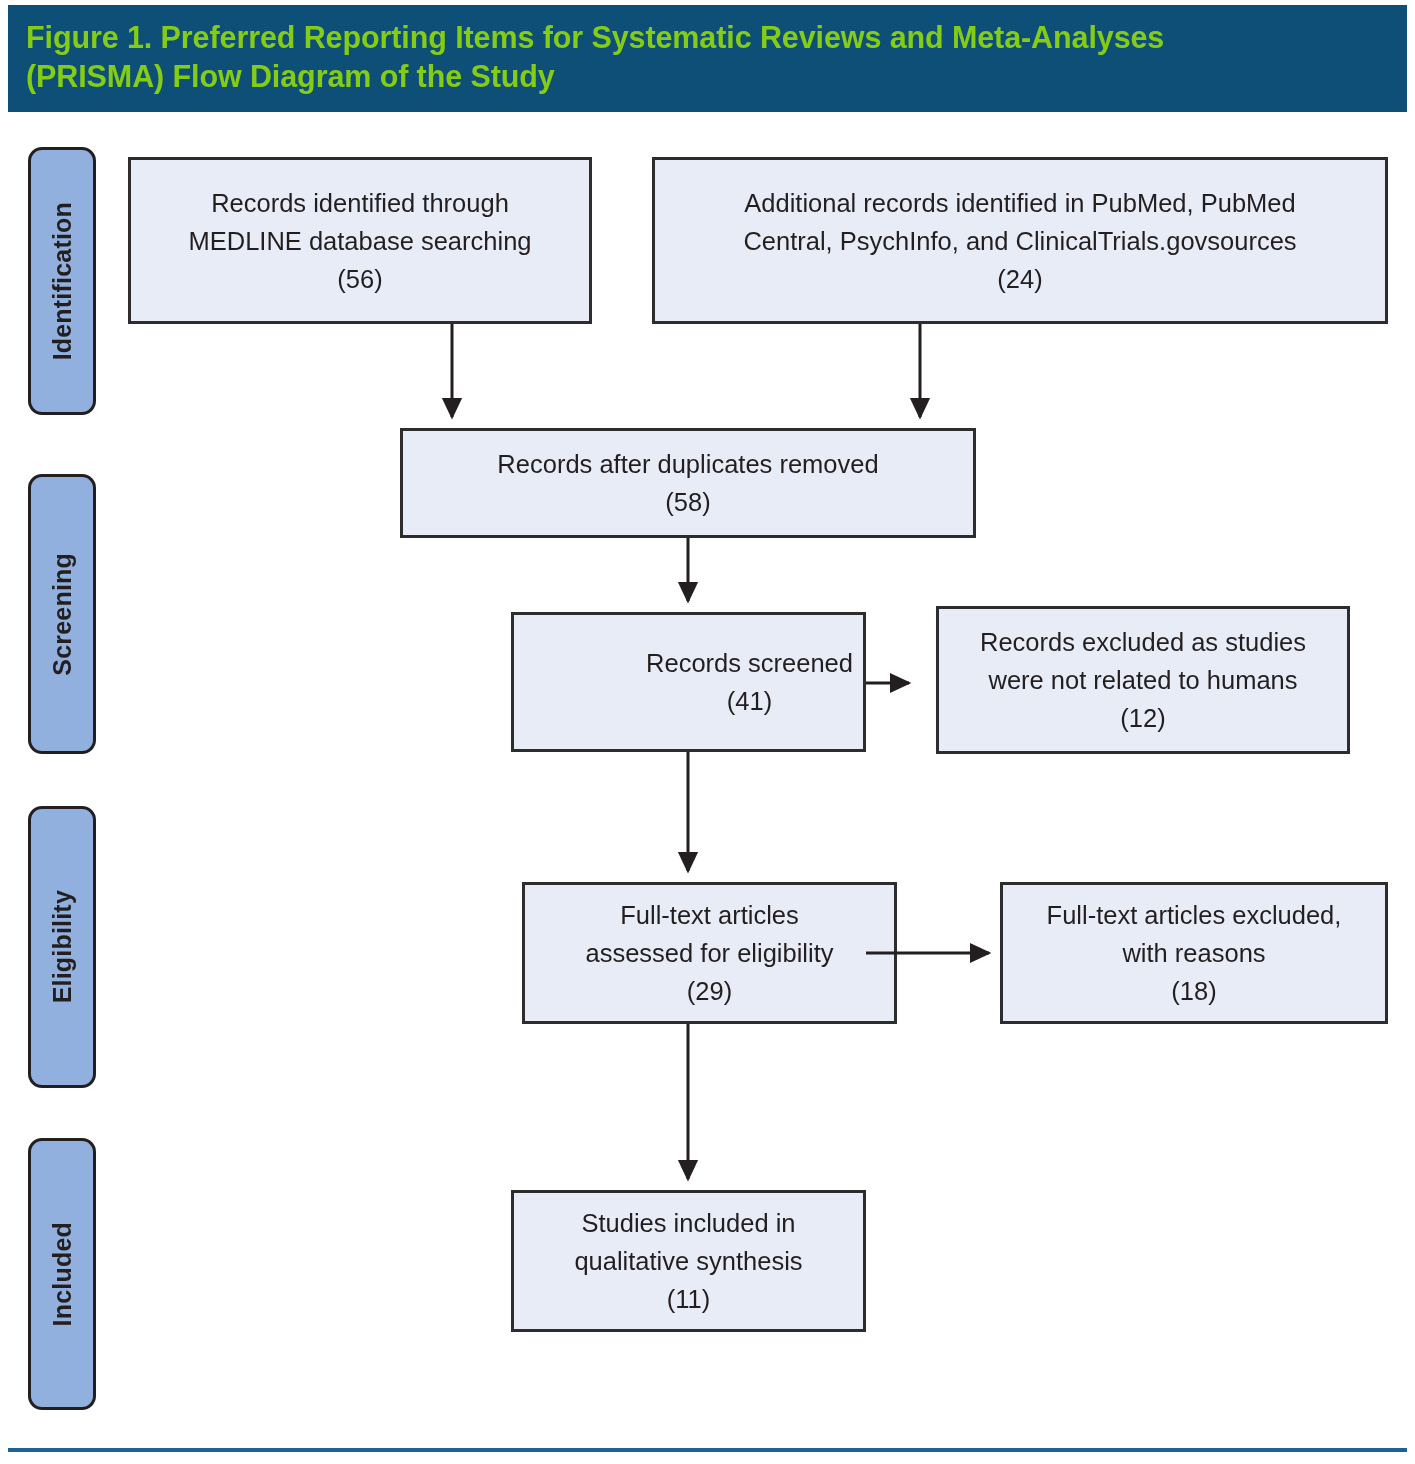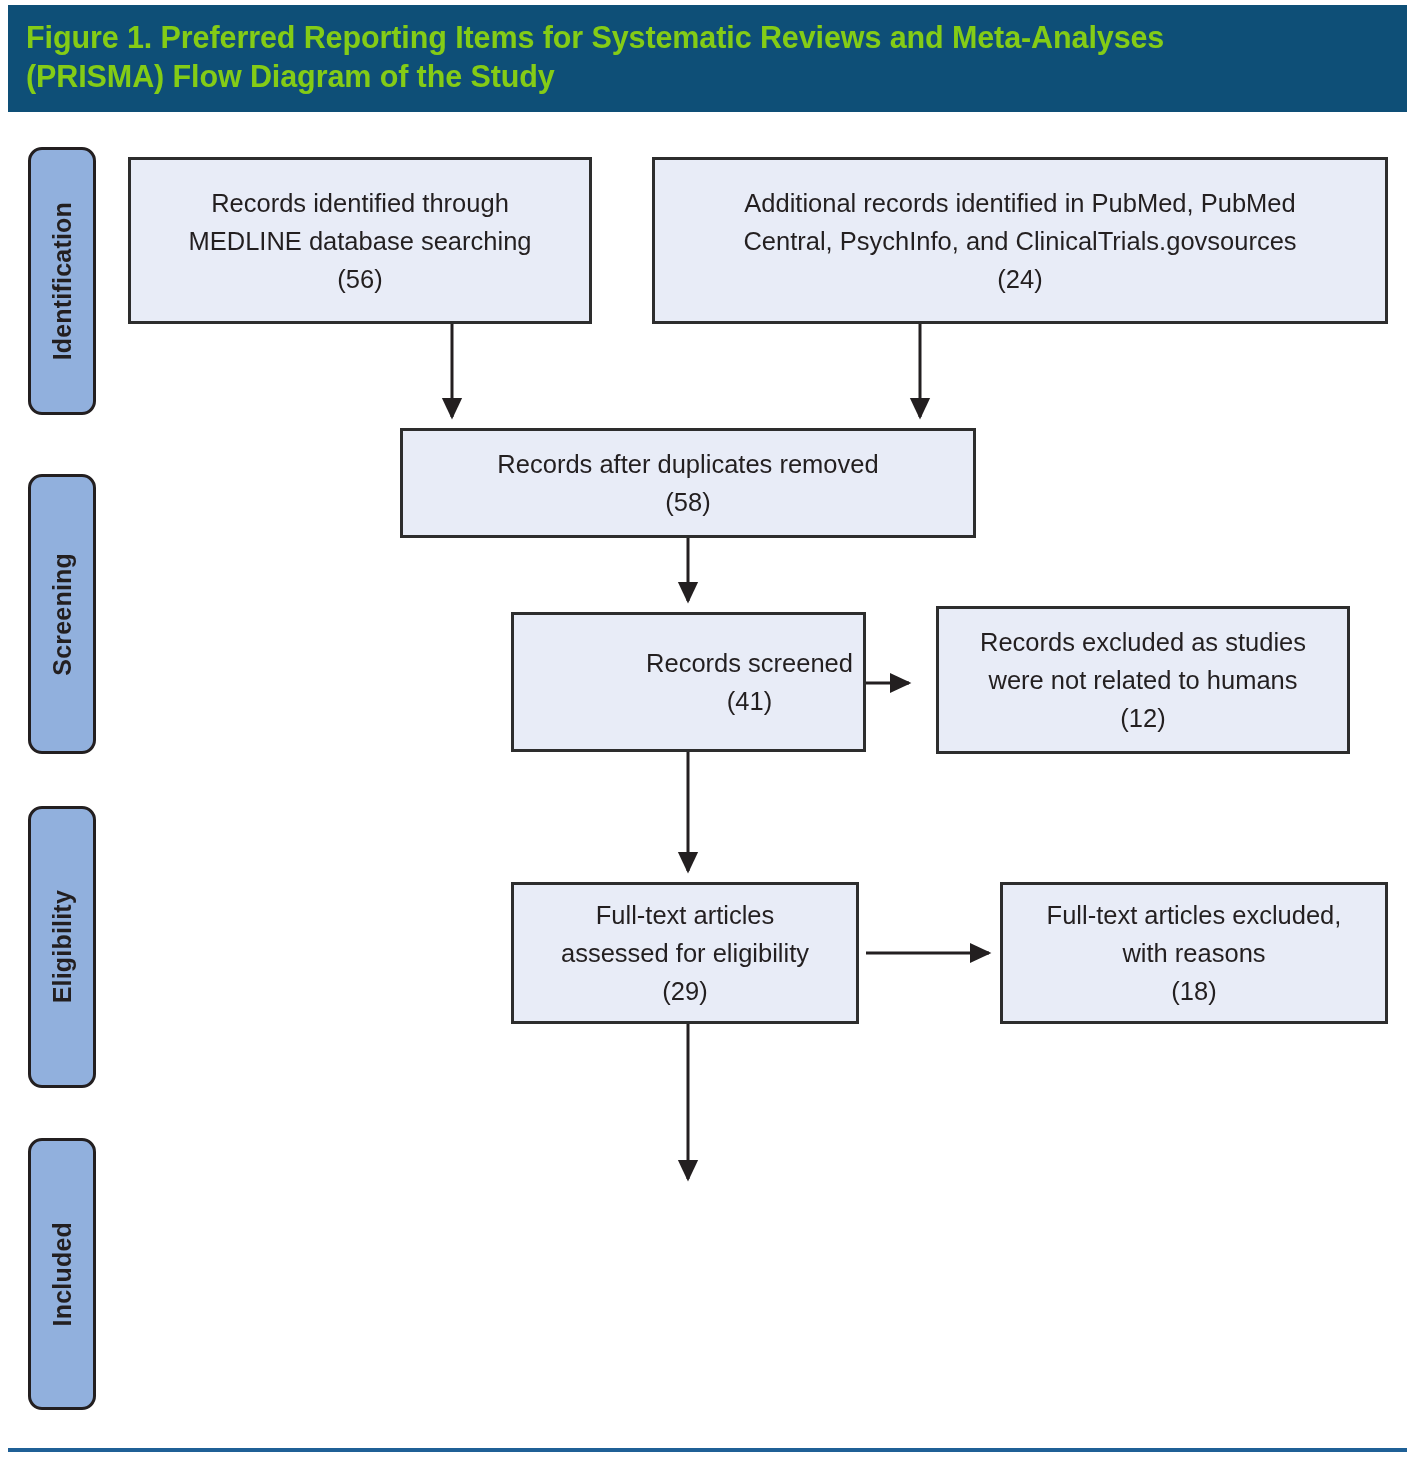--- a/index.html
+++ b/index.html
@@ -149,32 +149,37 @@
     <span class="box-text">Records screened
 (41)</span>
   </div>
 
   <div class="flow-box" style="left:920px; top:606px; width:414px; height:148px;margin-left:16px;">
     <span class="box-text">Records excluded as studies
 were not related to humans
 (12)</span>
   </div>
 
-  <div class="flow-box" style="left:511px; top:882px; width:348px; height:142px;">
+  <div class="flow-box" style="left:522px; top:882px; width:375px; height:142px;">
     <span class="box-text">Full-text articles
 assessed for eligibility
 (29)</span>
   </div>
 
   <div class="flow-box" style="left:1000px; top:882px; width:388px; height:142px;">
     <span class="box-text">Full-text articles excluded,
 with reasons
 (18)</span>
   </div>
 
+  <div class="flow-box" style="left:511px; top:1190px; width:355px; height:142px;">
+    <span class="box-text">Studies included in
+qualitative synthesis
+(11)</span>
+  </div>
 
   <div class="connector" style="left:0; top:0; width:1415px; height:1464px;">
     <svg width="1415" height="1464" viewBox="0 0 1415 1464" xmlns="http://www.w3.org/2000/svg">
       <defs>
         <marker id="arrowhead" markerWidth="8" markerHeight="8" refX="6.4" refY="4" orient="auto" markerUnits="strokeWidth">
           <path d="M0,0.6 L7.2,4 L0,7.4 z" fill="#231f20"></path>
         </marker>
       </defs>
 
       <line x1="452" y1="324" x2="452" y2="417" stroke="#231f20" stroke-width="3" marker-end="url(#arrowhead)"></line>

